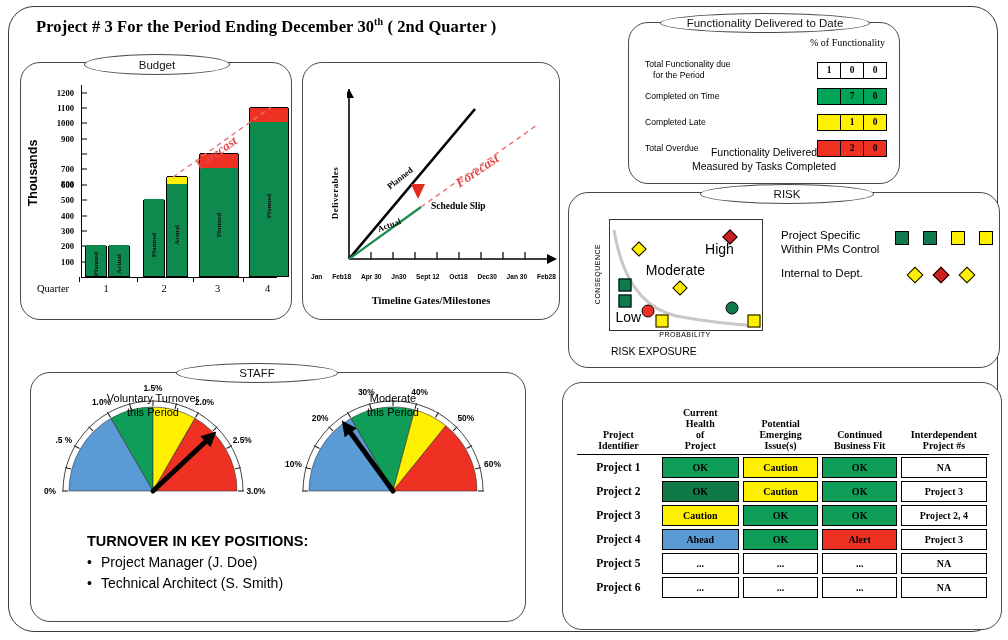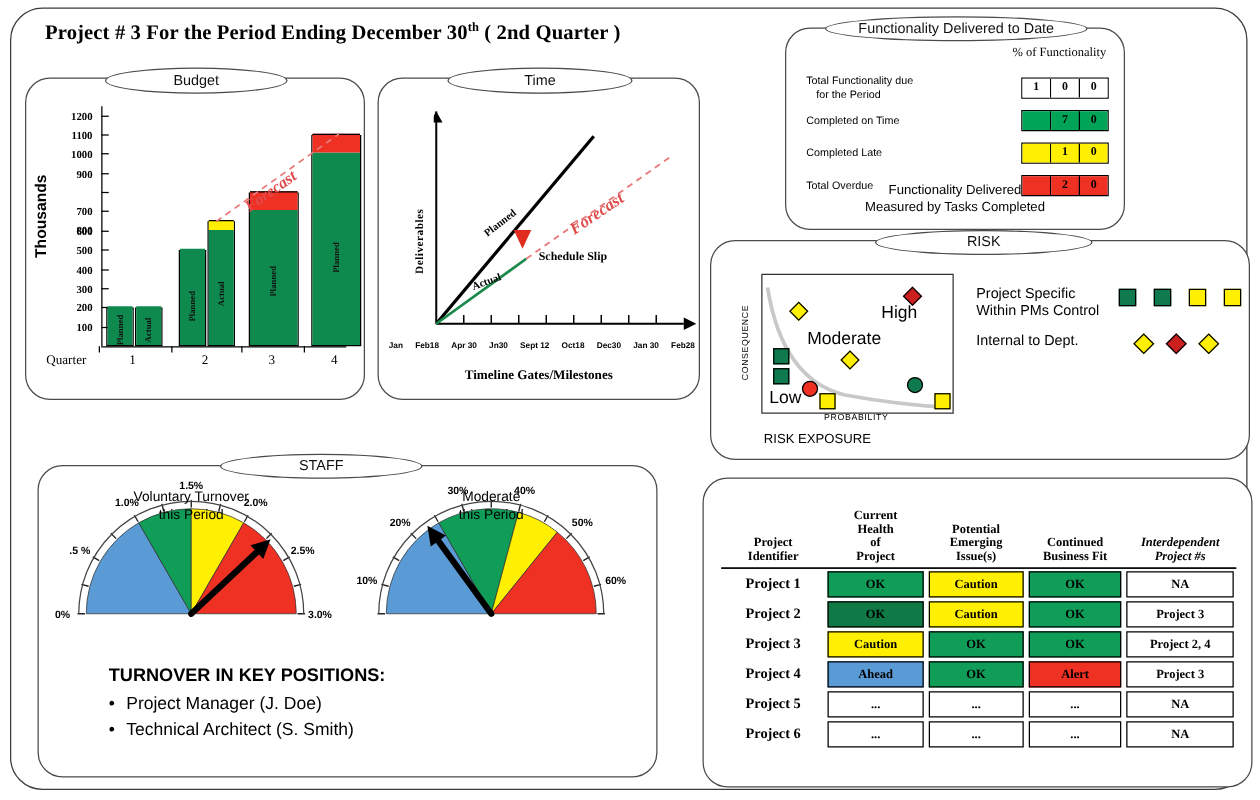--- a/index.html
+++ b/index.html
@@ -229,21 +229,20 @@
         <span>Apr 30</span>
         <span>Jn30</span>
         <span>Sept 12</span>
         <span>Oct18</span>
         <span>Dec30</span>
         <span>Jan 30</span>
         <span>Feb28</span>
       </div>
     <div class="t-xlabel">Timeline Gates/Milestones</div>
   </div>
-  <div class="cap" id="time-cap">Time</div>
 
   <div class="panel" id="func">
     <div class="pct-hdr">% of Functionality</div>
     <div class="f-rows" id="f-rows">
         <div class="f-row">
           <div class="f-label">
             <div>Total Functionality due</div>
             <div style="padding-left: 8px;">for the Period</div>
           </div>
           <div class="f-cells">
@@ -434,21 +433,21 @@
             </th>
             <th style="width: 84px;">
               <div>Potential</div>
               <div>Emerging</div>
               <div>Issue(s)</div>
             </th>
             <th style="width: 82px;">
               <div>Continued</div>
               <div>Business Fit</div>
             </th>
-            <th style="width: 92px; font-style: italic;">
+            <th style="width: 92px;">
               <div>Interdependent</div>
               <div>Project #s</div>
             </th>
           </tr>
         </thead>
       <tbody id="hl-body">
           <tr>
             <td class="pid">Project 1</td>
             <td>
               <div class="cellbox" style="background: rgb(15, 157, 88); color: rgb(0, 0, 0);">OK</div>

